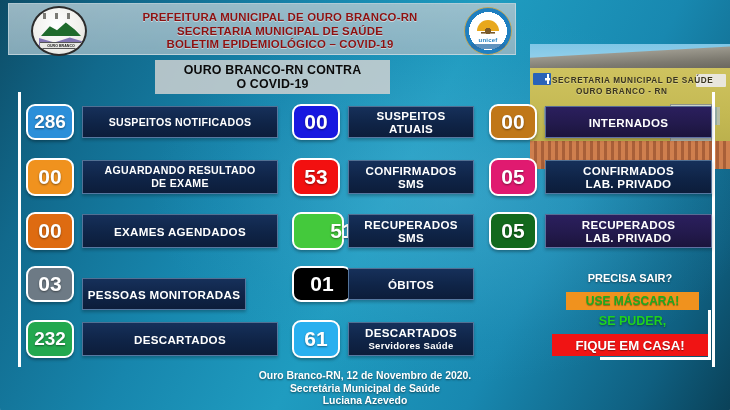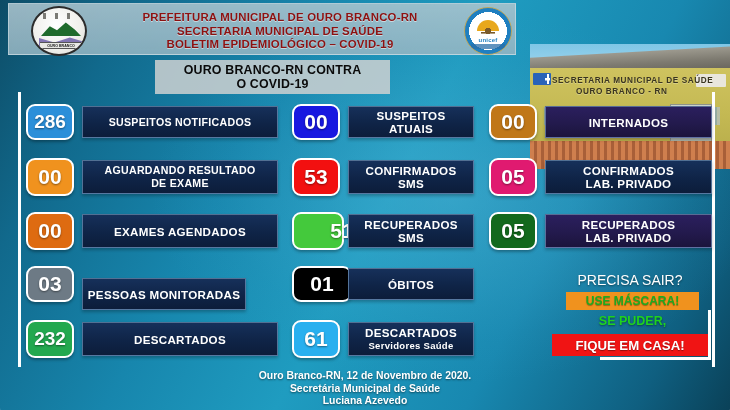--- a/index.html
+++ b/index.html
@@ -185,21 +185,21 @@
   }
   .lbl .l1 { line-height: 13px; }
   .lbl .l2 { line-height: 13px; }
   .lbl.small2 .l2 { font-size: 9.5px; font-weight: bold; }
   .lbl.purple {
     background: linear-gradient(180deg, #2b1f5e 0%, #231a4d 55%, #1b143c 100%);
   }
   
   .msg-title {
     position: absolute; left: 545px; top: 272px; width: 170px;
-    text-align: center; color: #ffffff; font-weight: normal; font-size: 14px;
+    text-align: center; color: #ffffff; font-weight: bold; font-size: 11px;
     text-shadow: 0 1px 2px rgba(0,0,0,0.45);
   }
   .msg-mask {
     position: absolute; left: 566px; top: 292px; width: 133px; height: 18px;
     background: #f0921e;
     color: #1faa1f; font-weight: bold; font-size: 12px;
     display: flex; align-items: center; justify-content: center;
     text-shadow: 0 1px 1px rgba(0,0,0,0.35);
   }
   .msg-sepuder {

